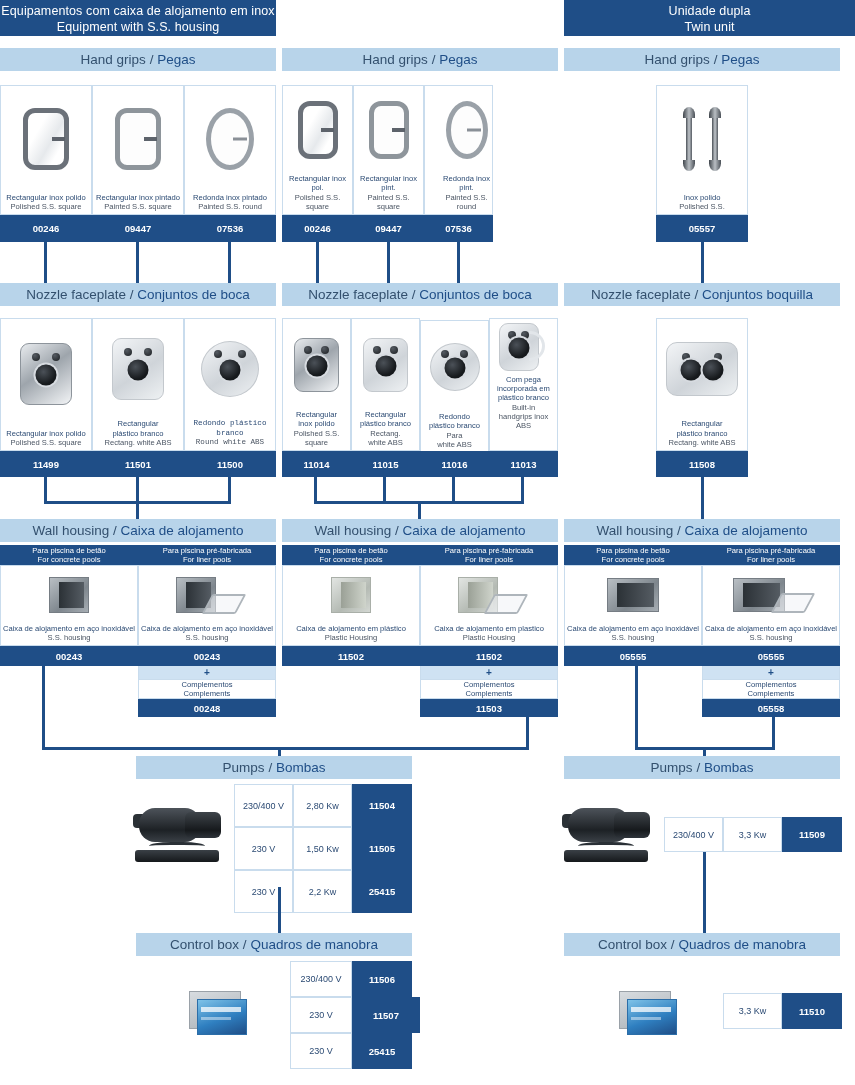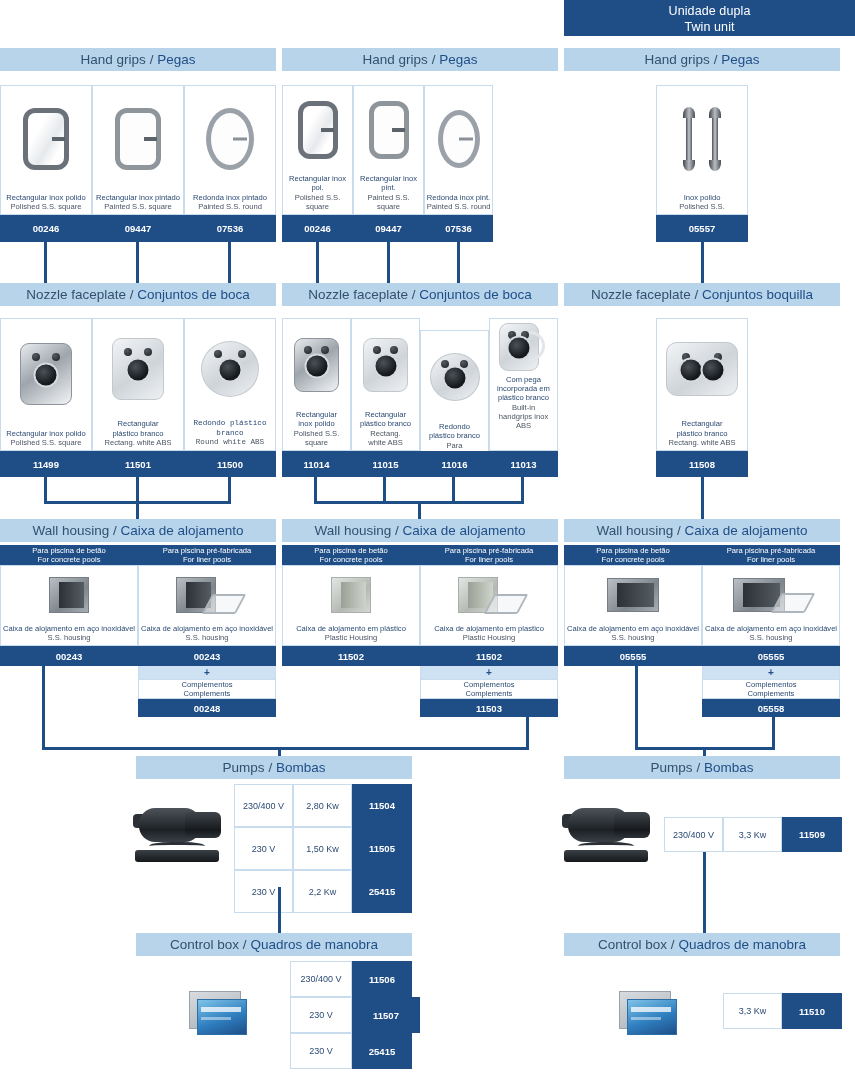--- a/index.html
+++ b/index.html
@@ -238,20 +238,24 @@
   .ctrlbox .lbl2 {
     position:absolute; left:12px; top:26px; width:30px; height:3px;
     background: rgba(255,255,255,.45);
   }
 </style>
 </head>
 <body>
 
 <div class="canvas">
 
+  <div class="abs col-header" style="left:0px; top:0px; width:276px; height:36px;">
+    <span class="l1">Equipamentos com caixa de alojamento em inox</span>
+    <span class="l2">Equipment with S.S. housing</span>
+  </div>
   <div class="abs col-header" style="left:564px; top:0px; width:291px; height:36px;">
     <span class="l1">Unidade dupla</span>
     <span class="l2">Twin unit</span>
   </div>
 
   <div class="abs band" style="left:0px; top:48px; width:276px;">
     <span class="en">Hand grips</span>
     <span class="sep"> / </span>
     <span class="pt">Pegas</span>
   </div>
@@ -324,21 +328,21 @@
           <div class="stub"></div>
         </div>
     </div>
     <div class="caption">
       <div>Rectangular inox pint.</div>
       <div class="en">Painted S.S. square</div>
     </div>
   </div>
   <div class="abs code" style="left:353px; top:215px; width:71px; height:27px;">09447</div>
 
-  <div class="abs cell" style="left:424px; top:85px; width:69px; height:130px;">
+  <div class="abs cell" style="left:424px; top:85px; width:69px; height:130px;padding-left:16px;">
     <div class="img">
       <div class="grip-round" style="width:42px;height:58px;">
           <div class="stub"></div>
         </div>
     </div>
     <div class="caption">
       <div>Redonda inox pint.</div>
       <div class="en">Painted S.S. round</div>
     </div>
   </div>
@@ -459,21 +463,21 @@
     </div>
     <div class="caption">
       <div>Rectangular</div>
       <div>plástico branco</div>
       <div class="en">Rectang.</div>
       <div class="en">white ABS</div>
     </div>
   </div>
   <div class="abs code" style="left:351px; top:451px; width:69px; height:26px;">11015</div>
 
-  <div class="abs cell" style="left:420px; top:330px; width:69px; height:133px;">
+  <div class="abs cell" style="left:420px; top:320px; width:69px; height:133px;">
     <div class="img">
       <div class="faceplate round" style="width:50px;height:48px;">
           <div class="hole l"></div>
           <div class="hole r"></div>
           <div class="jet"></div>
         </div>
     </div>
     <div class="caption">
       <div>Redondo</div>
       <div>plástico branco</div>

